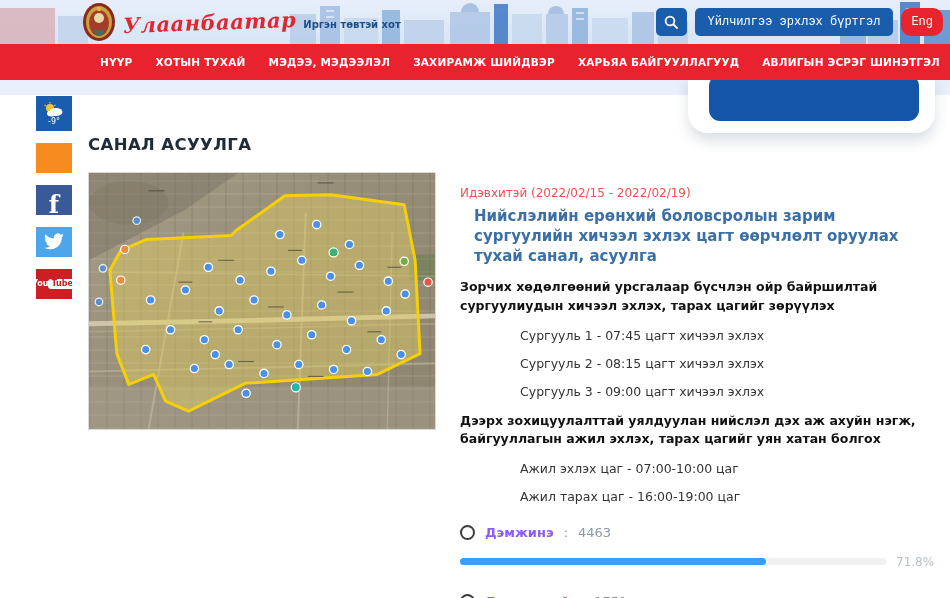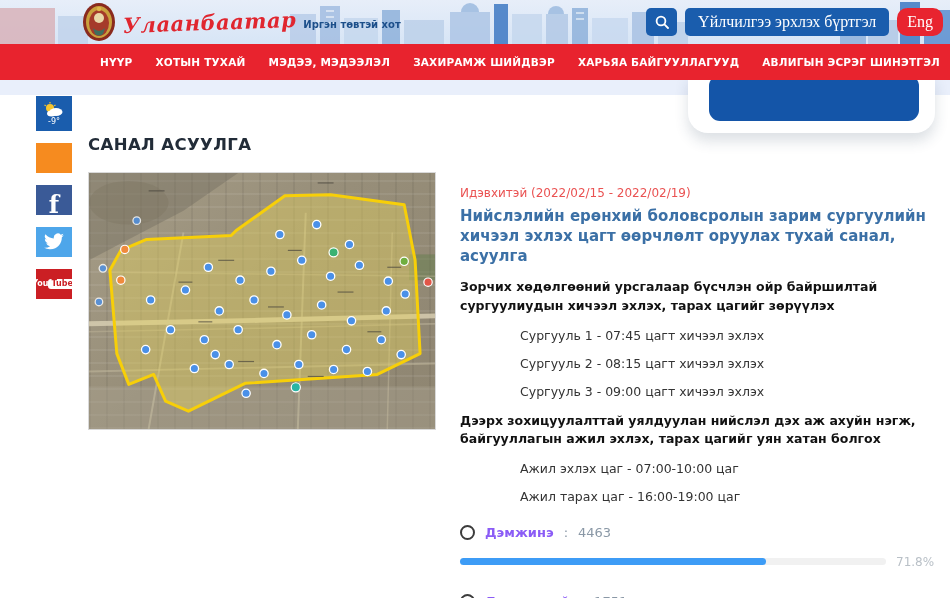--- a/index.html
+++ b/index.html
@@ -13,21 +13,21 @@
   .header { position:absolute; top:0; left:0; right:0; height:44px;
     background:linear-gradient(#e7eef9,#d7e5f6); overflow:hidden; z-index:3; }
   .city-svg { position:absolute; inset:0; width:100%; height:100%; }
   .logo { position:absolute; left:82px; top:1px; height:42px; display:flex; align-items:center; gap:7px; z-index:4; cursor:pointer; }
   .emblem { width:34px; height:40px; }
   .logo-script { font-family:"DejaVu Serif","Liberation Serif",serif; font-style:italic; font-weight:bold;
     color:#e0262f; font-size:21px; letter-spacing:.5px; transform:rotate(-2deg); }
   .logo-sub { color:#1c4f8a; font-size:10px; font-weight:bold; margin-left:0; margin-top:4px; }
   .header-actions { position:absolute; right:7px; top:8px; display:flex; gap:8px; z-index:4; }
   .btn { height:28px; border:none; border-radius:5px; display:flex; align-items:center; justify-content:center;
-    color:#fff; font-size:16px; cursor:pointer; font-family:Liberation Serif, serif; }
+    color:#fff; font-size:12px; cursor:pointer; font-family:Liberation Mono, monospace; }
   .btn-search { width:31px; background:#1a5dad; }
   .btn-register { background:#1a5dad; padding:0 13px; }
   .btn-eng { background:#e8242f; padding:0 10px;border-radius:10px; }
   
   .nav { position:absolute; top:44px; left:0; right:0; height:36px; background:#e8232e;
     display:flex; align-items:center; padding-left:100px; gap:23px; z-index:3; }
   .nav-item { color:#fff; font-size:10.5px; font-weight:bold; letter-spacing:.2px; white-space:nowrap; cursor:pointer; }
   
   .subband { position:absolute; top:75px; left:0; right:0; height:20px; background:#e9effb; z-index:1; }
   .float-card { position:absolute; left:688px; top:75px; width:247px; height:58px; background:#fff;
@@ -53,21 +53,21 @@
     background-color:#9d9480;
     background-image:
       repeating-linear-gradient(0deg, rgba(255,255,255,.07) 0 2px, transparent 2px 13px),
       repeating-linear-gradient(90deg, rgba(0,0,0,.06) 0 2px, transparent 2px 17px),
       linear-gradient(135deg,#a69d87 0%,#978e79 45%,#8e8571 100%);
   }
   .map svg { position:absolute; inset:0; width:100%; height:100%; }
   
   .content { position:absolute; left:460px; top:186px; width:478px; z-index:2; }
   .poll-status { color:#ea5252; font-size:12px; }
-  .poll-title { color:#3b70a6; font-size:15px; font-weight:bold; line-height:1.32; margin:7px 0 12px; }
+  .poll-title { color:#3b70a6; font-size:15px; font-weight:bold; line-height:1.32; margin:7px 14px 12px; }
   .bold-p { font-size:12.5px; font-weight:bold; color:#121212; line-height:1.45; margin:10px 0 2px; }
   .opt-item { font-size:12.5px; color:#333; margin:13px 0 13px 60px; }
   .option { margin-top:21px; }
   .option + .option { margin-top:25px; }
   .opt-row { display:flex; align-items:center; gap:10px; }
   .radio { width:15px; height:15px; border:2px solid #3c3c3c; border-radius:50%; background:#fff; cursor:pointer; flex:0 0 auto; }
   .opt-label { font-size:13px; font-weight:bold; color:#8b5cf6; }
   .opt-votes { font-size:13px; color:#8a98a6; }
   .bar-row { display:flex; align-items:center; gap:10px; margin-top:15px; }
   .bar-track { width:426px; height:7px; background:#f1f1f1; border-radius:4px; }

